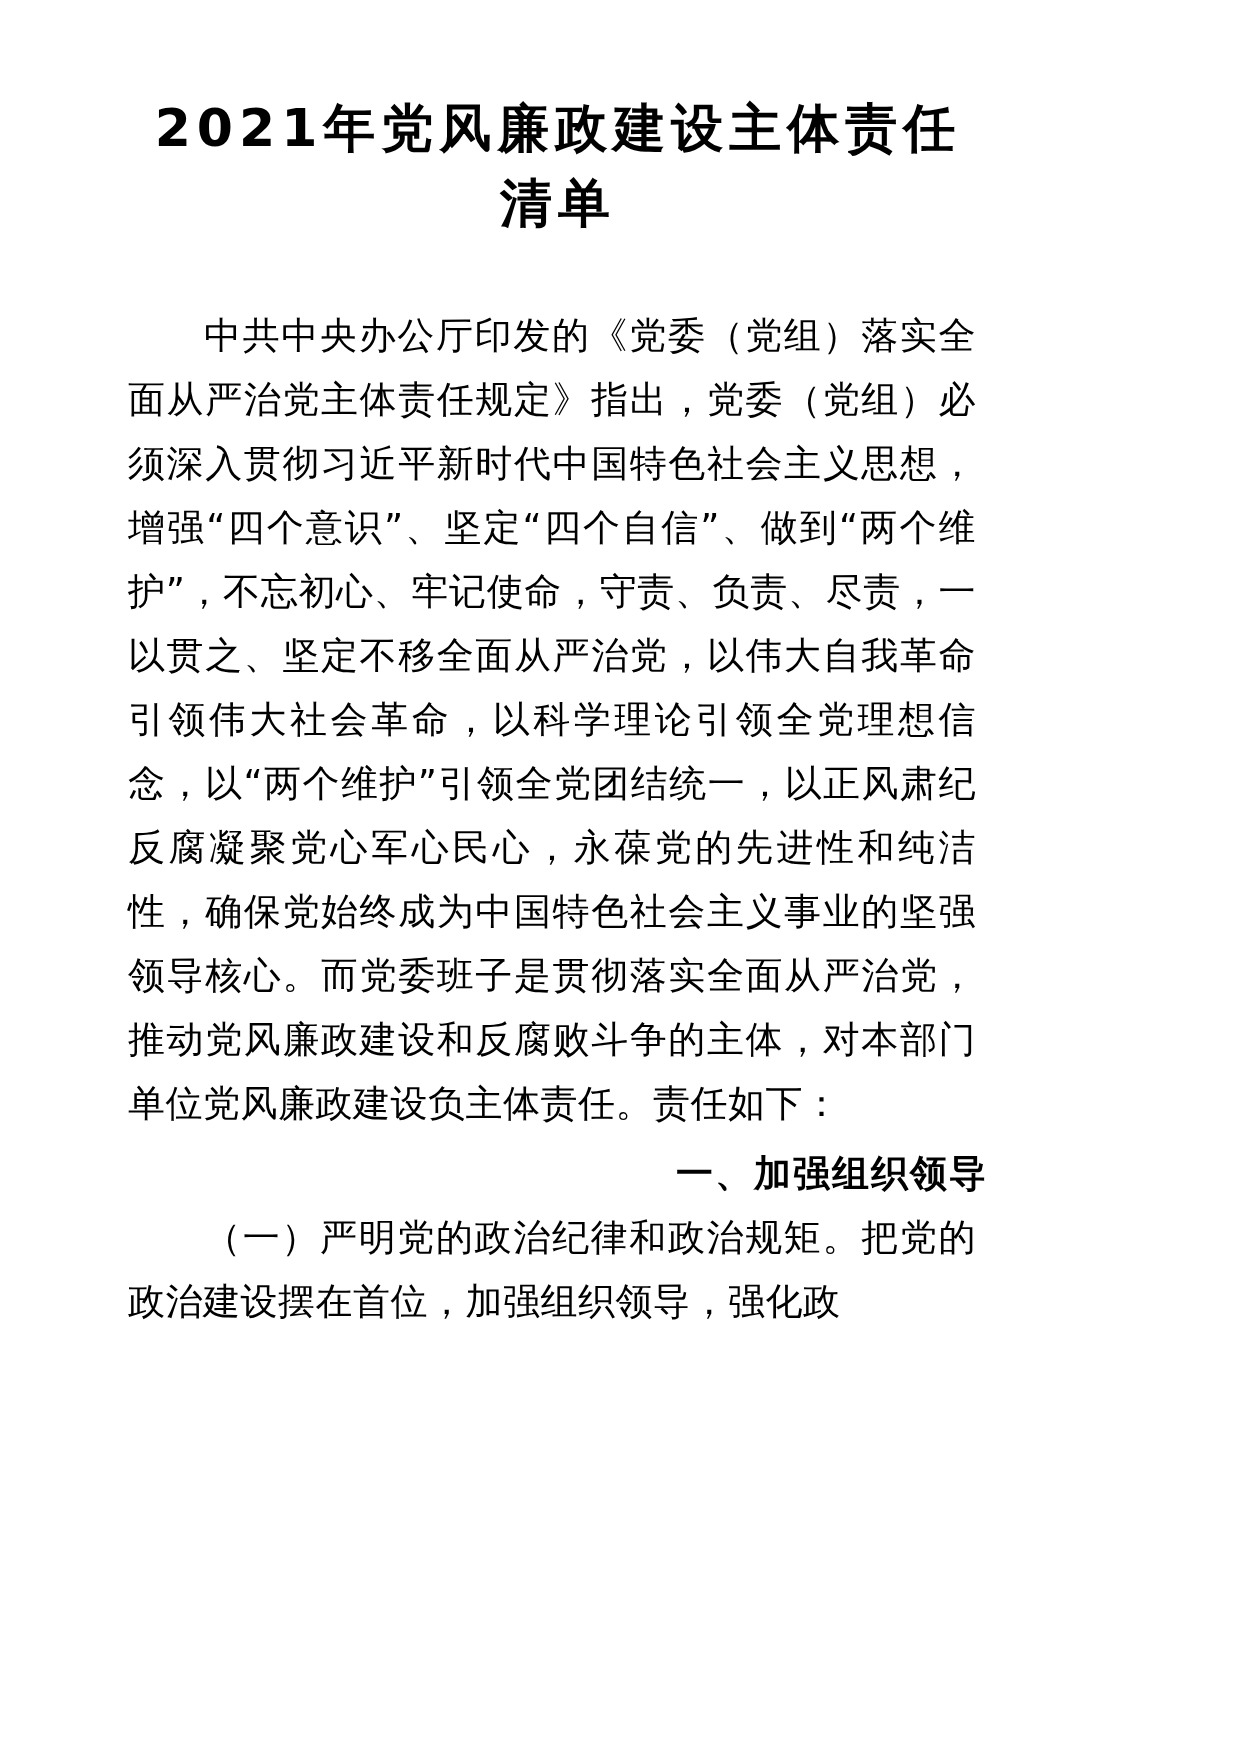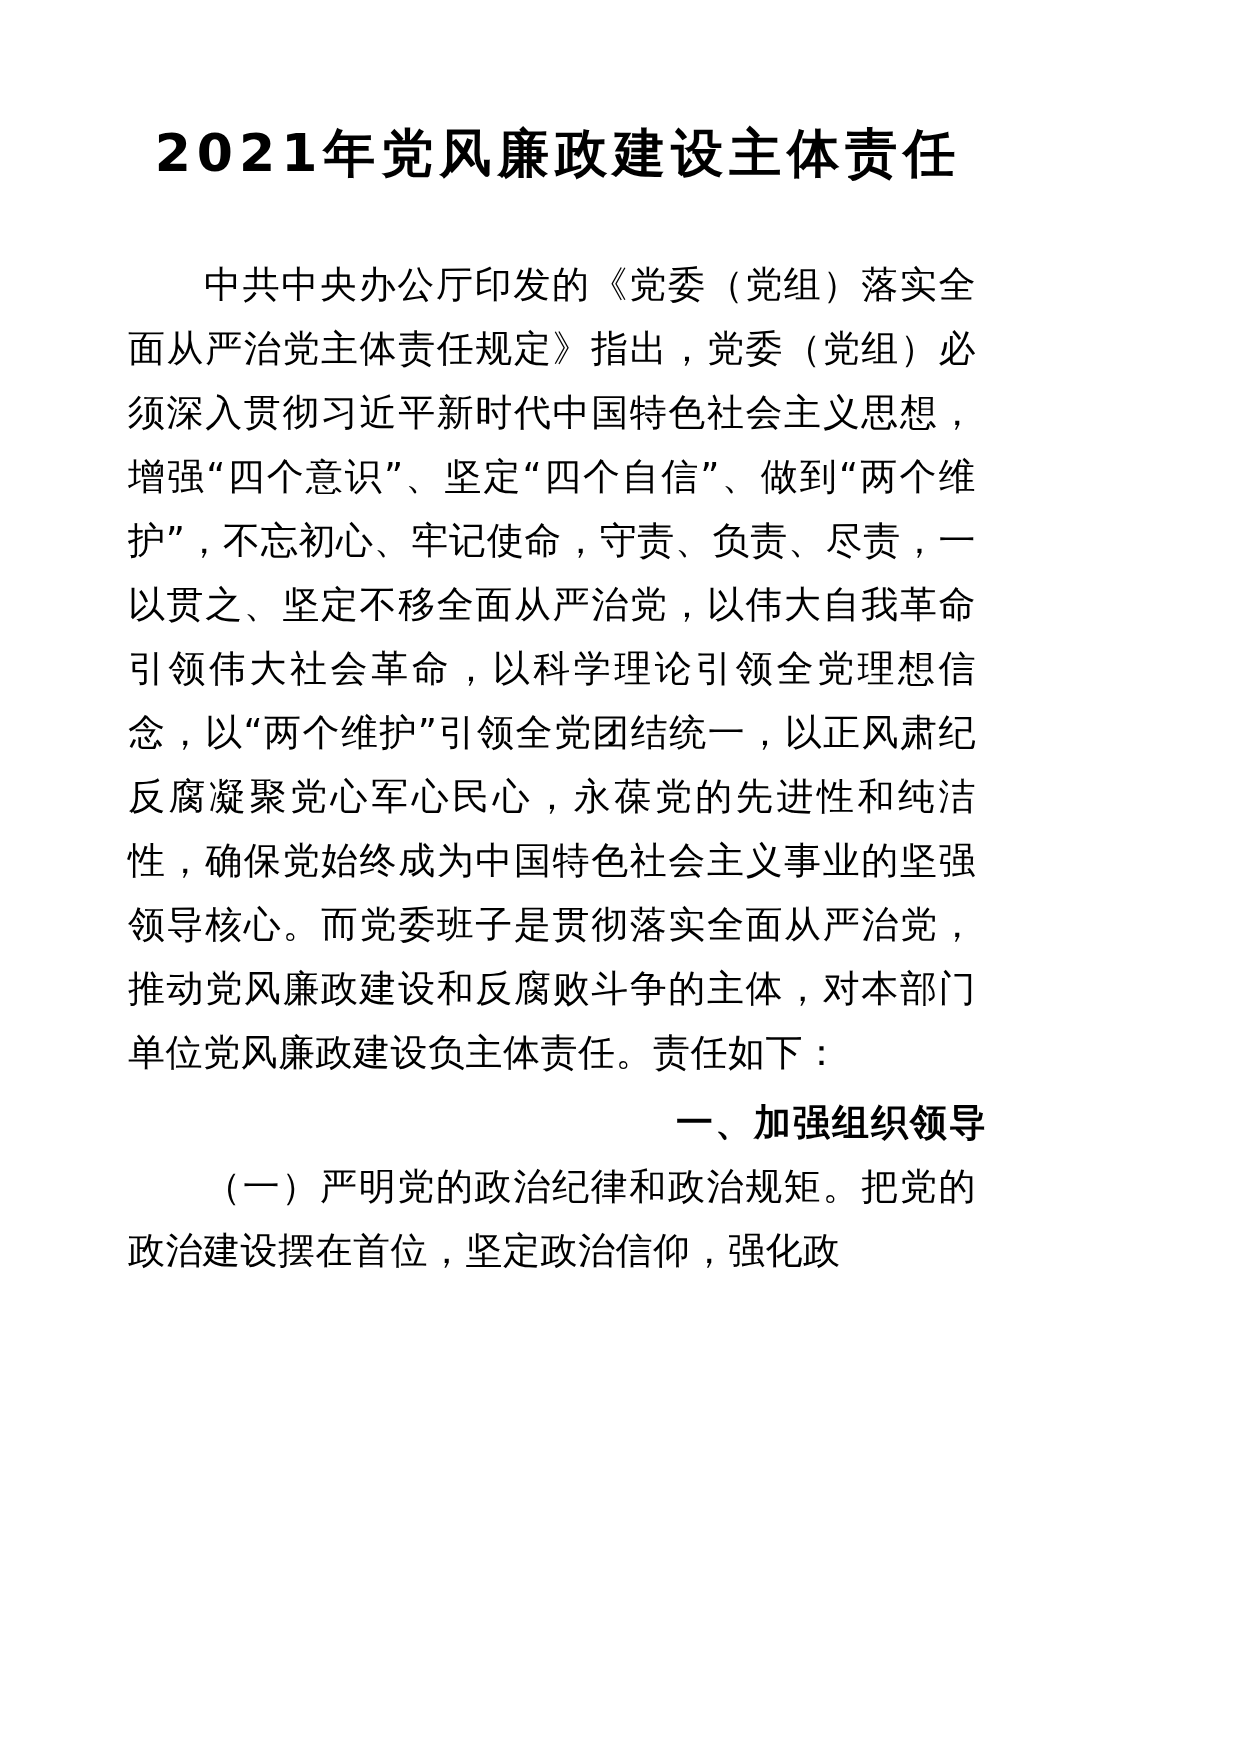--- a/index.html
+++ b/index.html
@@ -11,21 +11,21 @@
     width: 1234px;
     height: 1748px;
     font-family: "DejaVu Sans", "Liberation Sans", sans-serif;
     color: #000000;
     overflow: hidden;
   }
   .page {
     box-sizing: border-box;
     width: 1116px;
     height: 1748px;
-    padding: 116px 128px 0 128px;
+    padding: 91px 128px 0 128px;
   }
   .doc-title {
     font-size: 52px;
     font-weight: bold;
     line-height: 1.45;
     text-align: center;
     letter-spacing: 6px;
     margin: 0 0 62px 0;
     font-family: "DejaVu Sans", "Liberation Sans", sans-serif;
   }
@@ -53,21 +53,22 @@
     text-align: right;
   }
 </style>
 </head>
 <body>
 
 <div class="page">
 
   <h1 class="doc-title">
     <span>2021年党风廉政建设主体责任</span>
+    <span class="title-line2">清单</span>
   </h1>
 
   <p class="body-text">中共中央办公厅印发的《党委（党组）落实全面从严治党主体责任规定》指出，党委（党组）必须深入贯彻习近平新时代中国特色社会主义思想，增强“四个意识”、坚定“四个自信”、做到“两个维护”，不忘初心、牢记使命，守责、负责、尽责，一以贯之、坚定不移全面从严治党，以伟大自我革命引领伟大社会革命，以科学理论引领全党理想信念，以“两个维护”引领全党团结统一，以正风肃纪反腐凝聚党心军心民心，永葆党的先进性和纯洁性，确保党始终成为中国特色社会主义事业的坚强领导核心。而党委班子是贯彻落实全面从严治党，推动党风廉政建设和反腐败斗争的主体，对本部门单位党风廉政建设负主体责任。责任如下：</p>
 
   <h2 class="section-heading">一、加强组织领导</h2>
 
-  <p class="body-text">（一）严明党的政治纪律和政治规矩。把党的政治建设摆在首位，坚定政治信仰，强化政</p>
+  <p class="body-text">（一）严明党的政治纪律和政治规矩。把党的政治建设摆在首位，加强组织领导，强化政</p>
 
 </div>
 
 </body></html>

